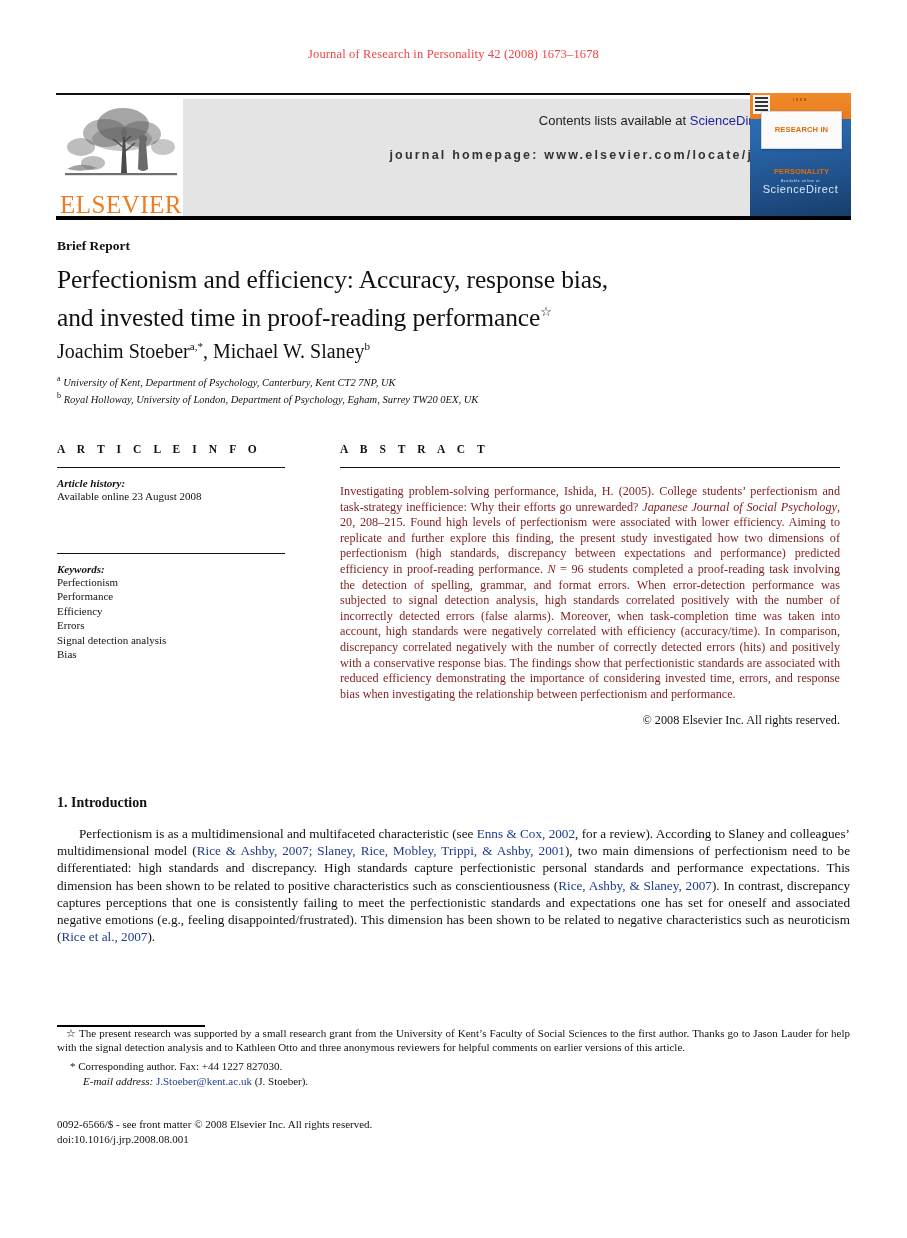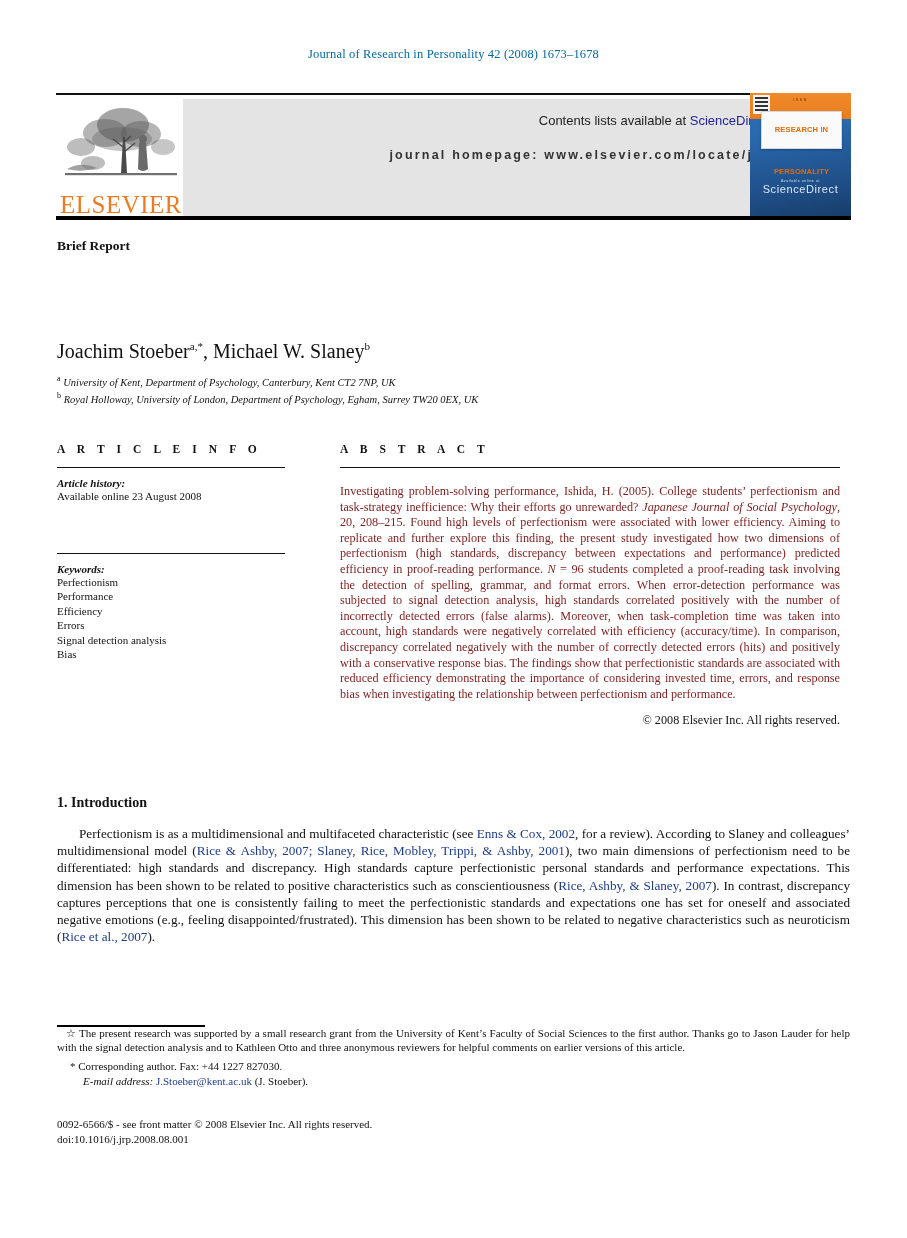--- a/index.html
+++ b/index.html
@@ -24,21 +24,21 @@
 
   
   .running-head {
     position: absolute;
     left: 0;
     top: 47px;
     width: 907px;
     text-align: center;
     font-size: 12.5px;
     letter-spacing: 0.15px;
-    color: #0369a1;
+    color: #ef4444;
   }
 
   
   .masthead {
     position: absolute;
     left: 56px;
     top: 93px;
     width: 795px;
     height: 126px;
   }
@@ -440,20 +440,24 @@
         <div>Available online at</div>
         <div class="mark">ScienceDirect</div>
       </div>
     </div>
 
     <div class="masthead-rule-bottom"></div>
   </div>
 
   <div class="brief-report">Brief Report</div>
 
+  <div class="art-title">
+    <span>Perfectionism and efficiency: Accuracy, response bias,</span><br>
+    <span>and invested time in proof-reading performance</span><sup>☆</sup>
+  </div>
 
   <div class="authors">
     <span>Joachim Stoeber</span><sup>a,*</sup><span>, Michael W. Slaney</span><sup>b</sup>
   </div>
 
   <div class="affils">
     <div><sup>a</sup> <span>University of Kent, Department of Psychology, Canterbury, Kent CT2 7NP, UK</span></div>
     <div><sup>b</sup> <span>Royal Holloway, University of London, Department of Psychology, Egham, Surrey TW20 0EX, UK</span></div>
   </div>
 

